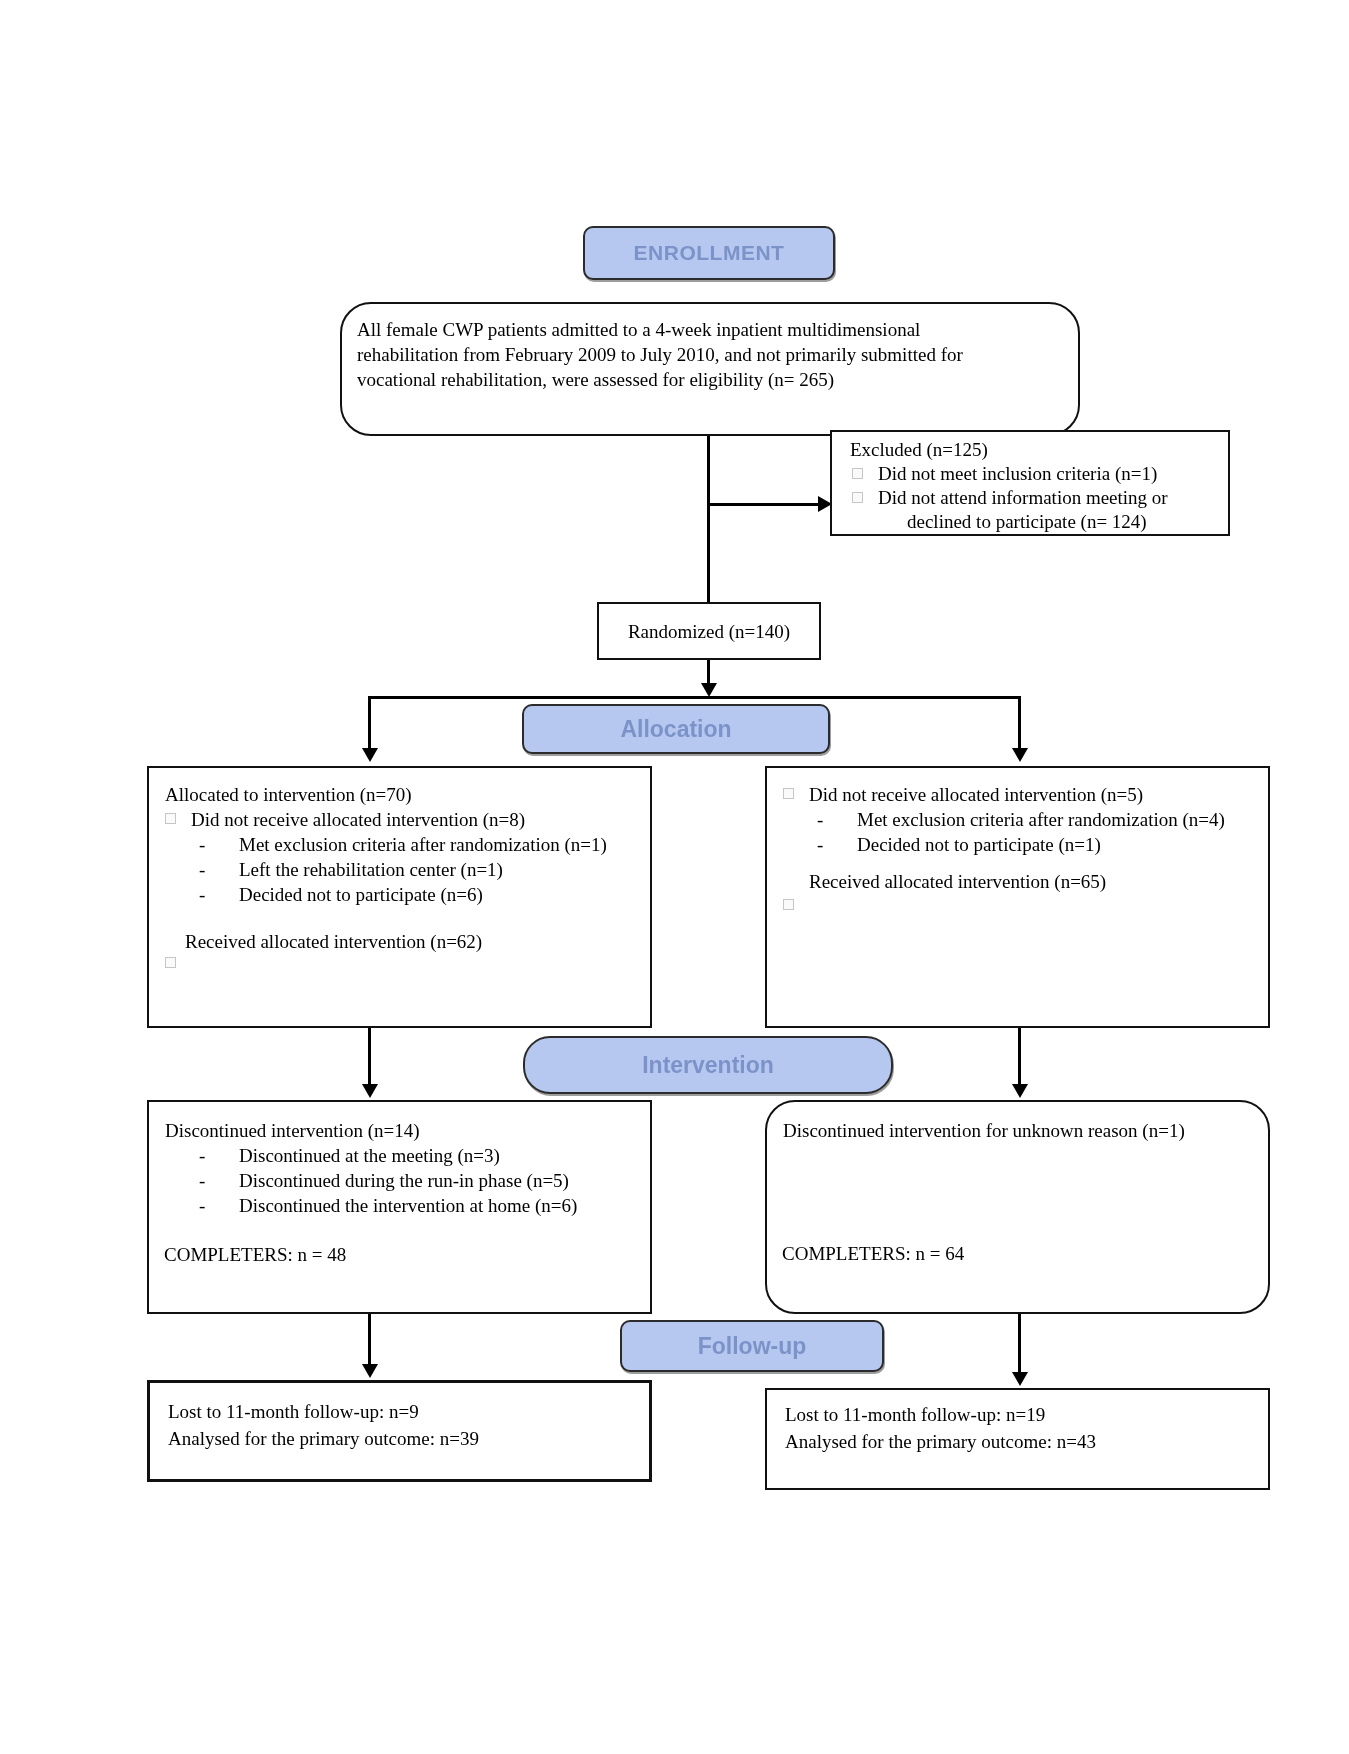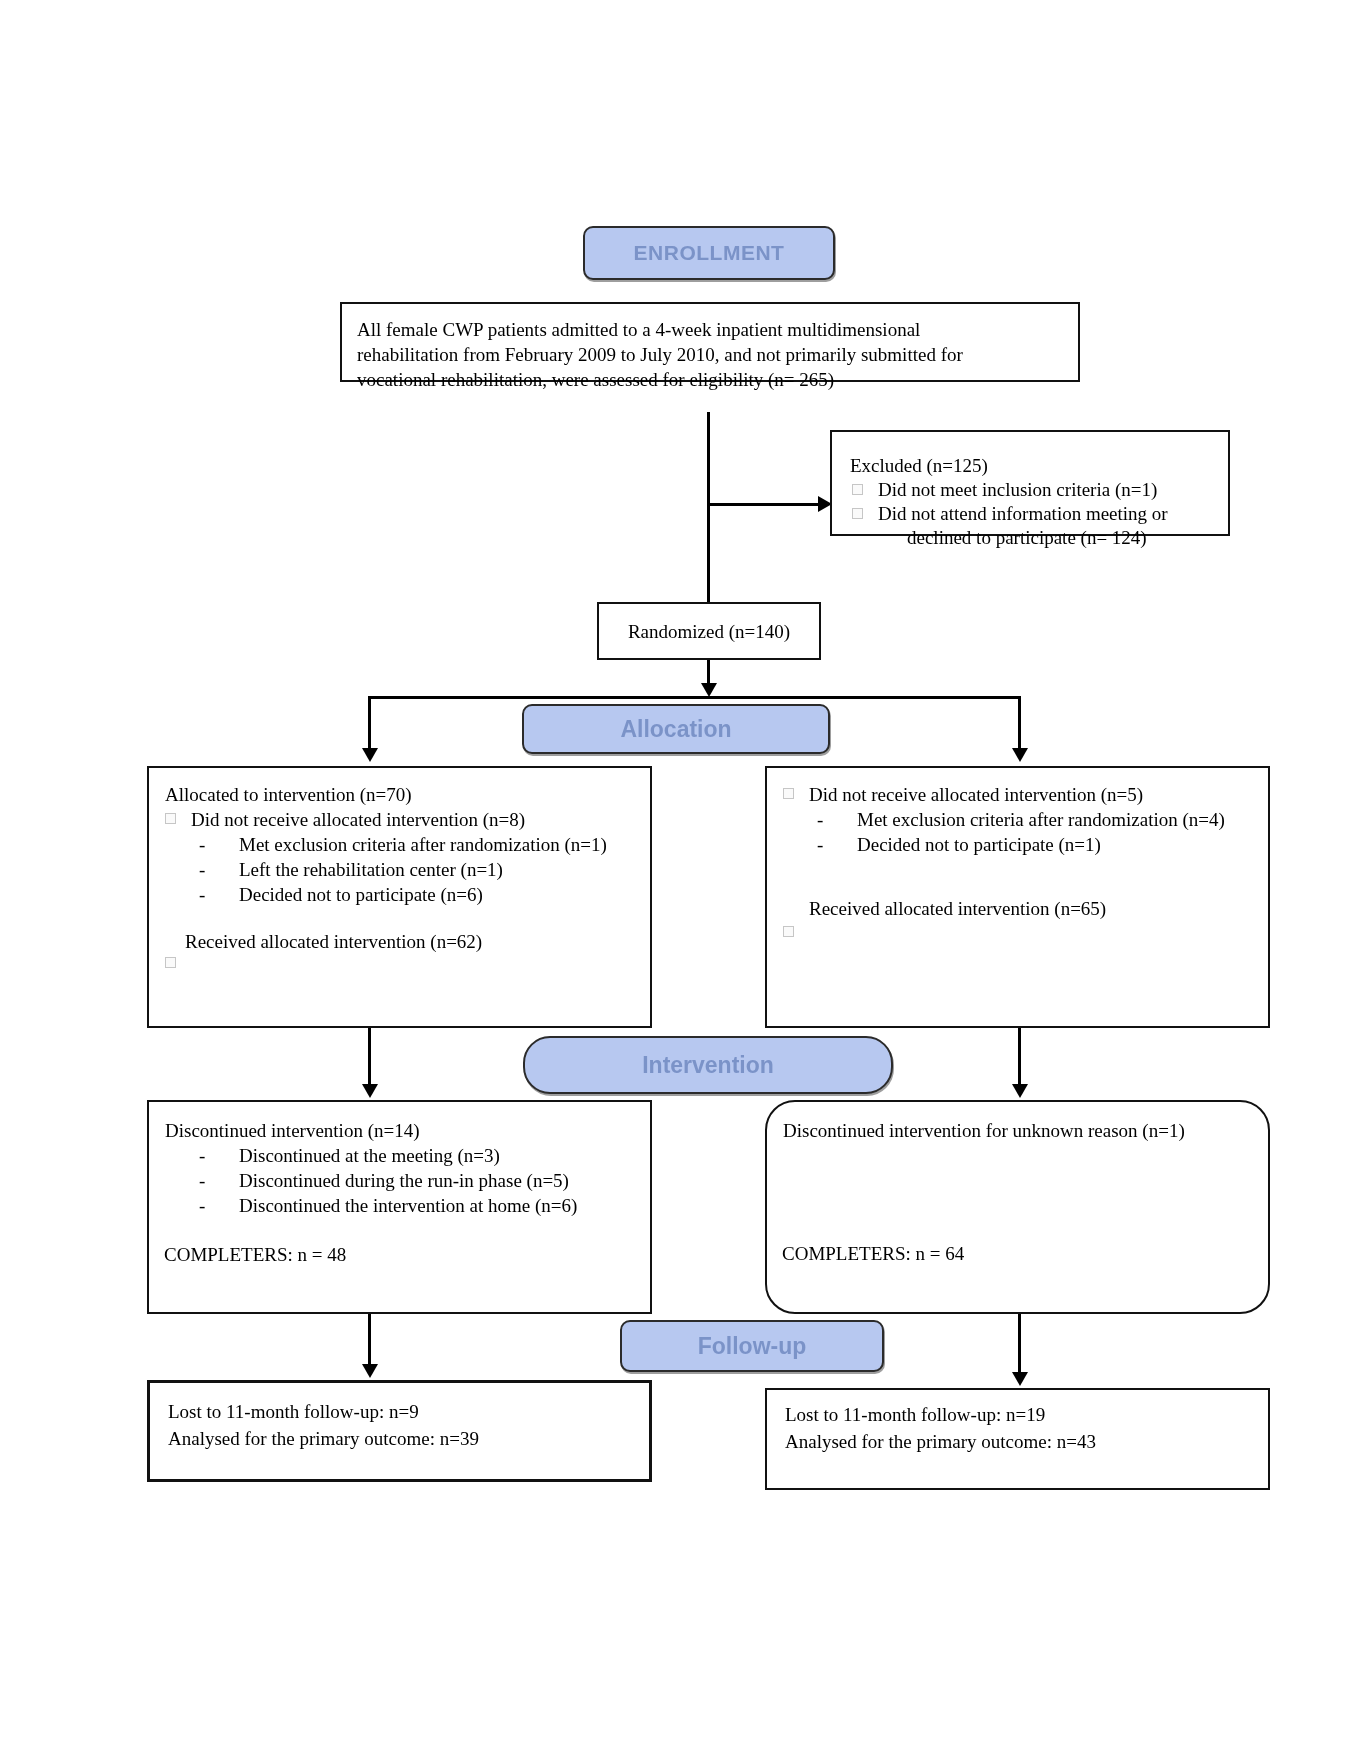--- a/index.html
+++ b/index.html
@@ -22,21 +22,21 @@
   .sq{
     position:absolute;left:16px;top:6px;width:11px;height:11px;
     border:1.5px solid #c6c6c6;background:#fafafa;box-sizing:border-box;
   }
   .sq-row.hang .sq{left:20px;}
   
   .dash-row{position:relative;display:block;padding-left:90px;}
   .dash-row .dash{position:absolute;left:50px;top:0;}
   .reason-narrow{max-width:380px;}
   .gap22{margin-top:22px;padding-left:36px;}
-  .gap24{margin-top:39px;}
+  .gap24{margin-top:12px;}
   
   .banner{
     position:absolute;display:flex;align-items:center;justify-content:center;
     background:#b7c8f0;border:2.5px solid #2b2b2b;border-radius:10px;
     font-family:"Liberation Sans","DejaVu Sans",sans-serif;font-weight:bold;
     color:#7b93c8;box-sizing:border-box;z-index:4;
     box-shadow:1px 2px 0 rgba(40,40,40,0.45);
   }
   
   .vline,.hline{position:absolute;background:#000;z-index:1;}
@@ -55,31 +55,31 @@
 </style>
 </head>
 <body>
 
 <div id="canvas">
 
   <div class="banner" style="left:583px;top:226px;width:252px;height:54px;font-size:21px;letter-spacing:0.5px;">
     <span>ENROLLMENT</span>
   </div>
 
-  <div class="box" style="left:340px;top:302px;width:740px;height:80px;">
+  <div class="box" style="left:340px;top:302px;width:740px;height:134px;border-radius:31px;">
     <div style="padding:13px 0 0 15px;width:640px;">All female CWP patients admitted to a 4-week inpatient multidimensional rehabilitation from February 2009 to July 2010, and not primarily submitted for vocational rehabilitation, were assessed for eligibility (n= 265)</div>
   </div>
 
   <div class="vline" style="left:707px;top:412px;height:190px;"></div>
 
   <div class="hline" style="left:709px;top:503px;width:109px;"></div>
   <div class="arr-right" style="left:818px;top:496px;"></div>
 
   <div class="box" style="left:830px;top:430px;width:400px;height:106px;line-height:24px;">
-    <div style="padding-top:22px;">
+    <div style="padding-top:6px;">
       <div class="title-line" style="padding-left:18px;">Excluded (n=125)</div>
       <div class="sq-row hang">
         <span class="sq"></span>
         <span>Did not meet inclusion criteria (n=1)</span>
       </div>
       <div class="sq-row hang">
         <span class="sq"></span>
         <span>Did not attend information meeting or declined to participate (n= 124)</span>
       </div>
     </div>

